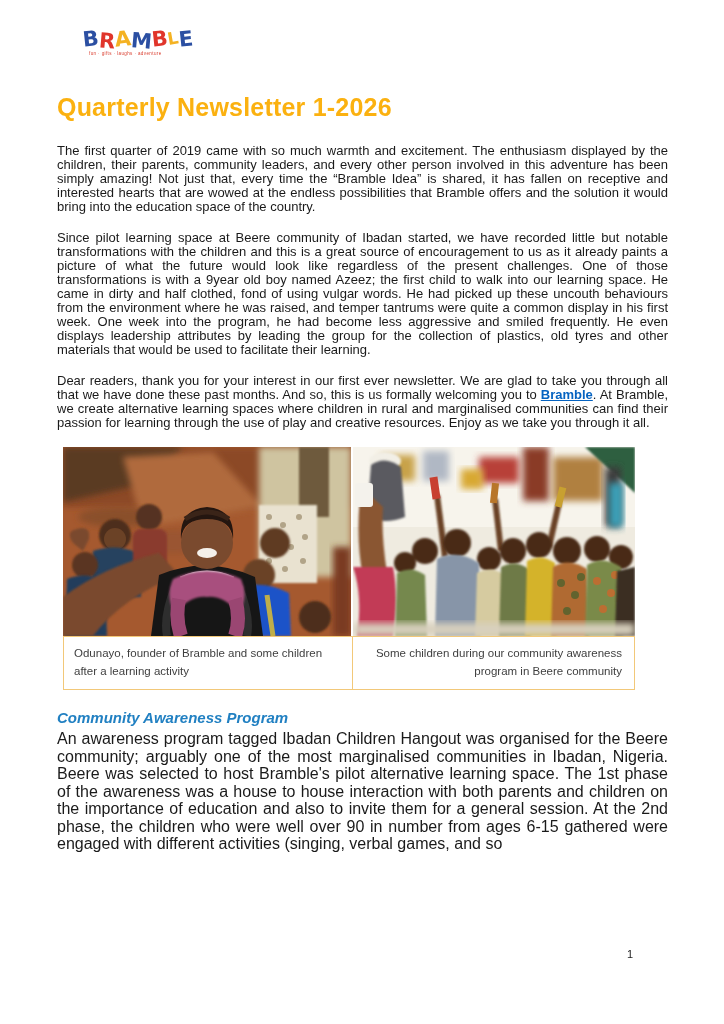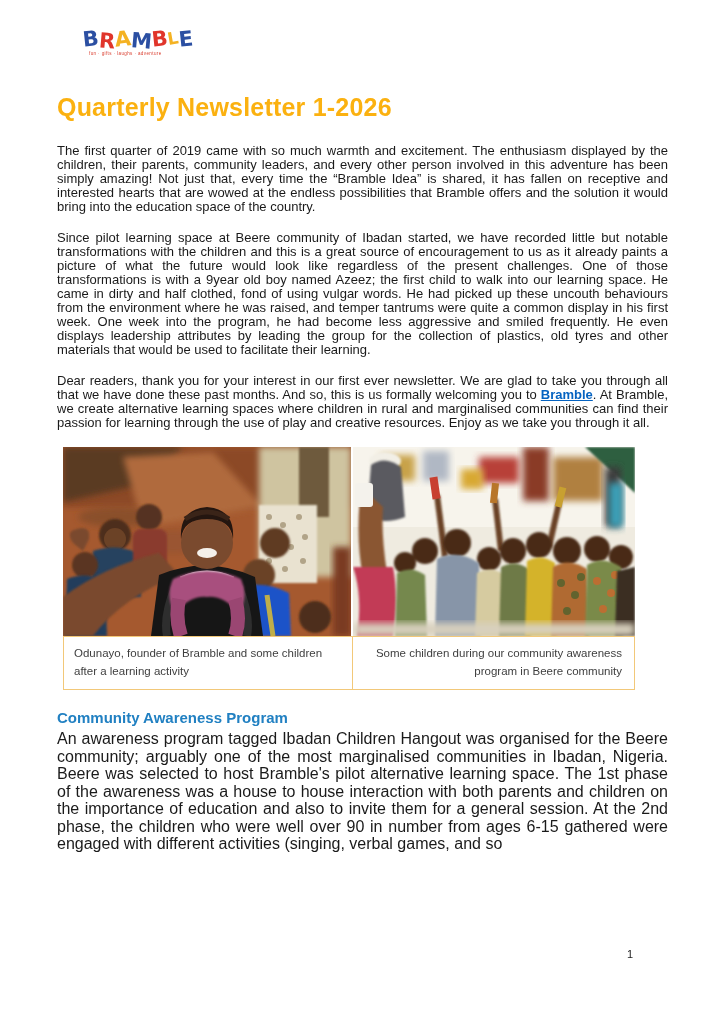--- a/index.html
+++ b/index.html
@@ -57,21 +57,21 @@
   }
   .caption-cell{
     font-size:11.5px;line-height:18px;color:var(--caption-text);
     padding:7px 12px 9px 10px;
   }
   .caption-cell.left{width:290px;border-right:1.5px solid var(--caption-border);}
   .caption-cell.right{width:282px;padding-left:12px;text-align:right;}
   
   .section-heading{
     margin-top:19px;
-    font-size:15px;font-weight:bold;color:var(--heading-color);
+    font-size:15px;font-weight:bold;color:var(--heading-color);font-style:italic;
   }
   .section-body{
     margin-top:4px;
     font-size:16px;line-height:17.5px;text-align:justify;
   }
   
   .page-number{
     position:absolute;top:948px;left:627px;
     font-size:11px;color:#222;
   }

